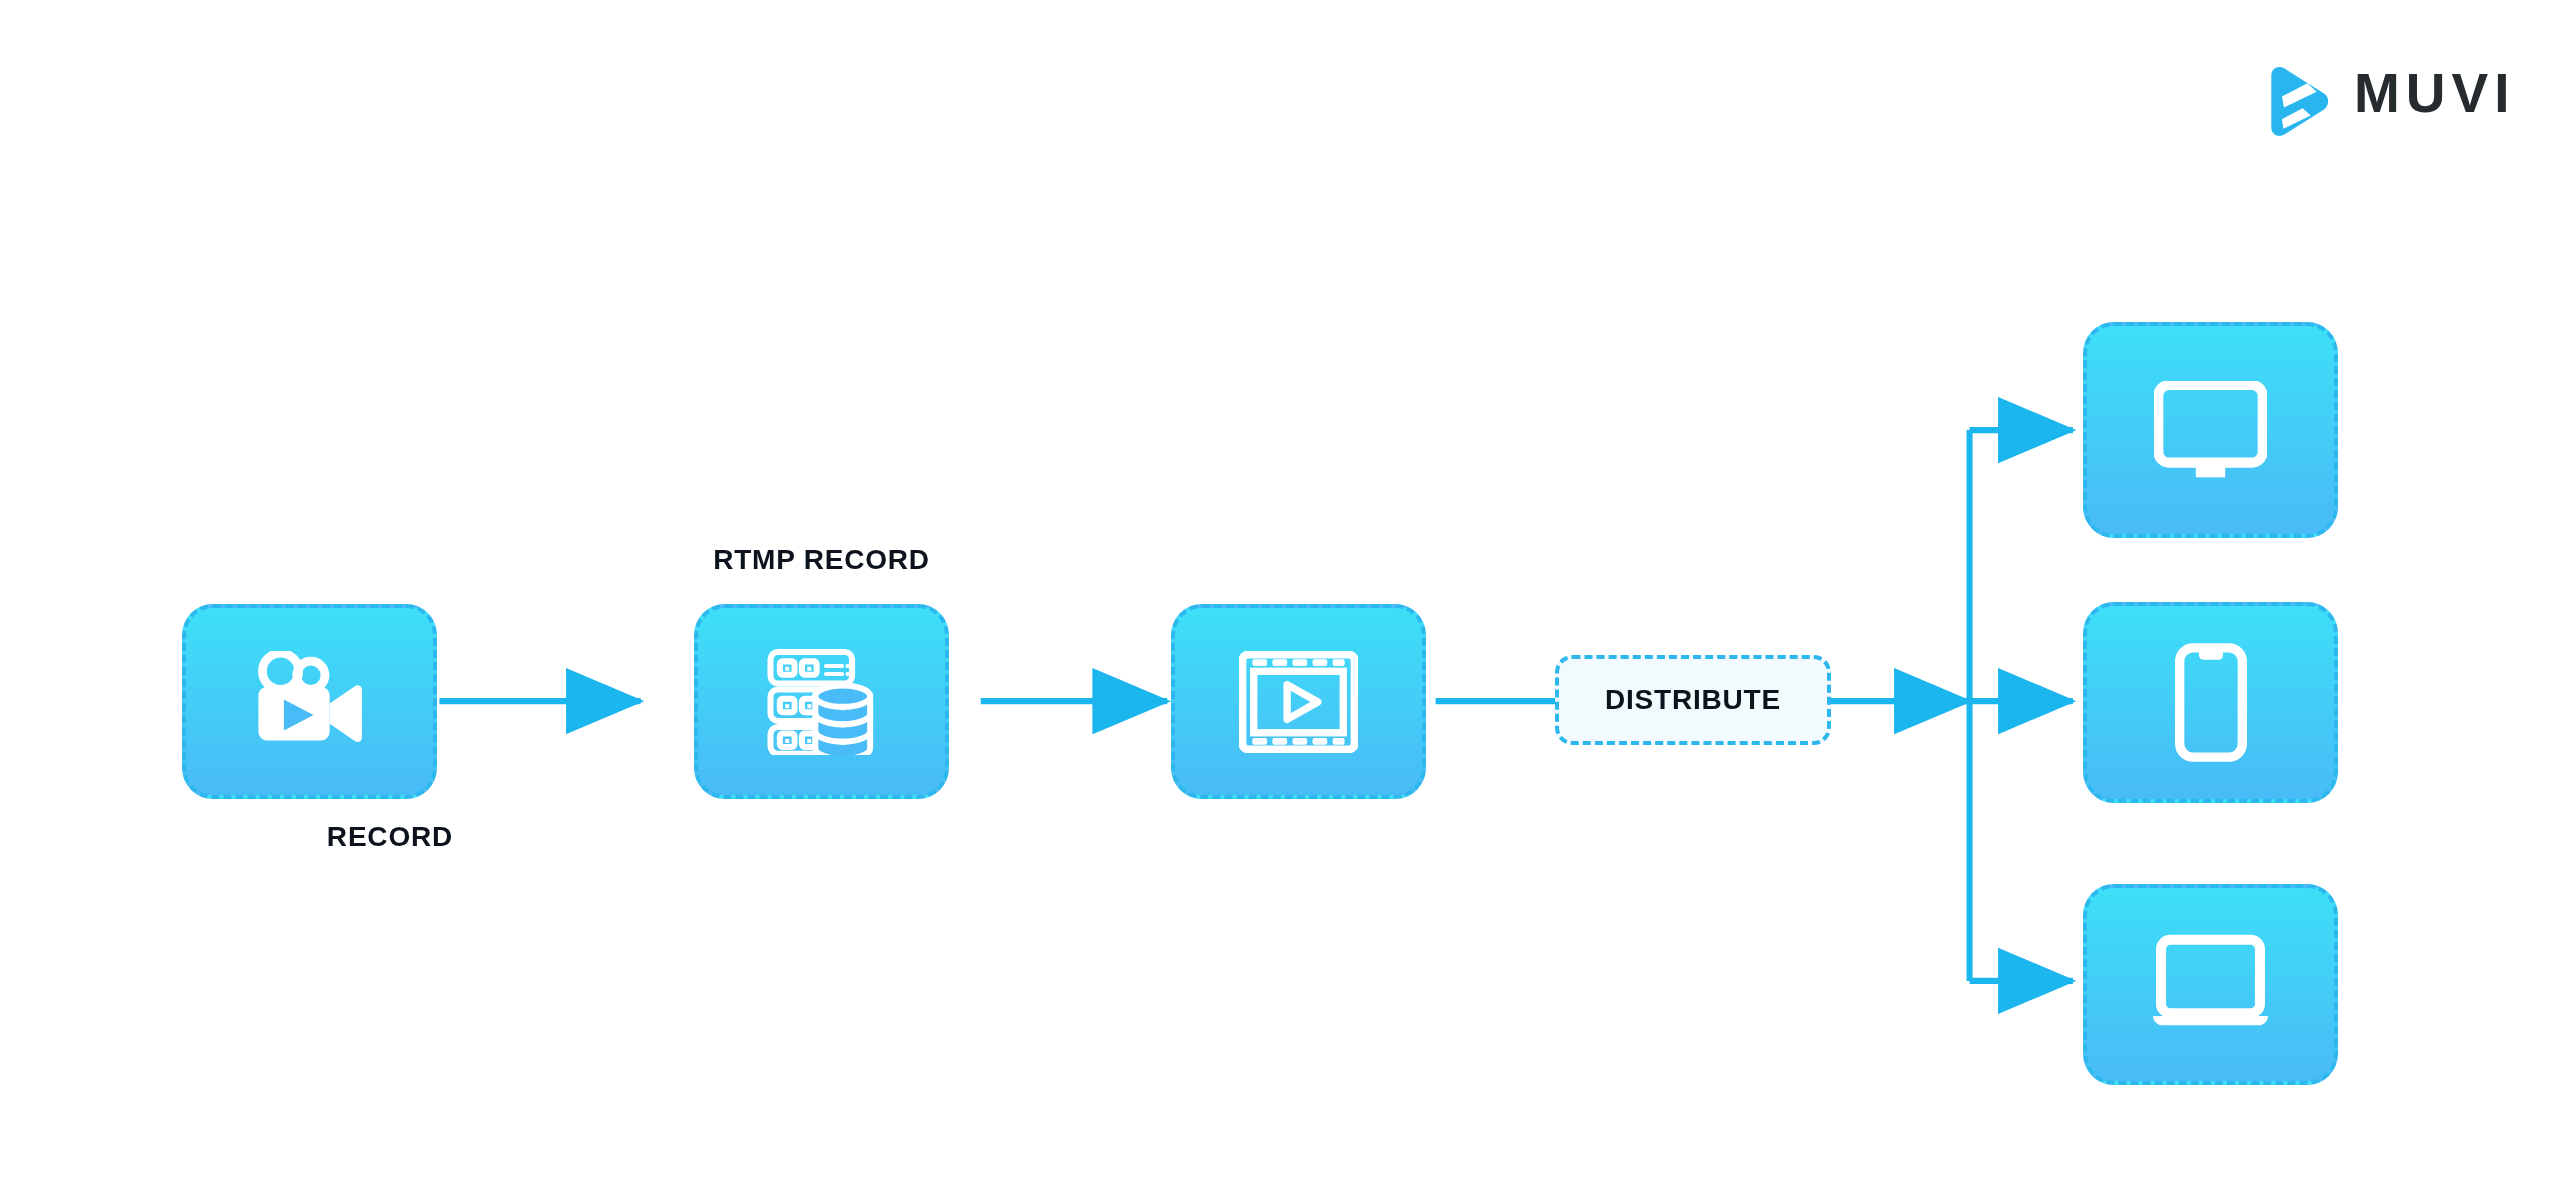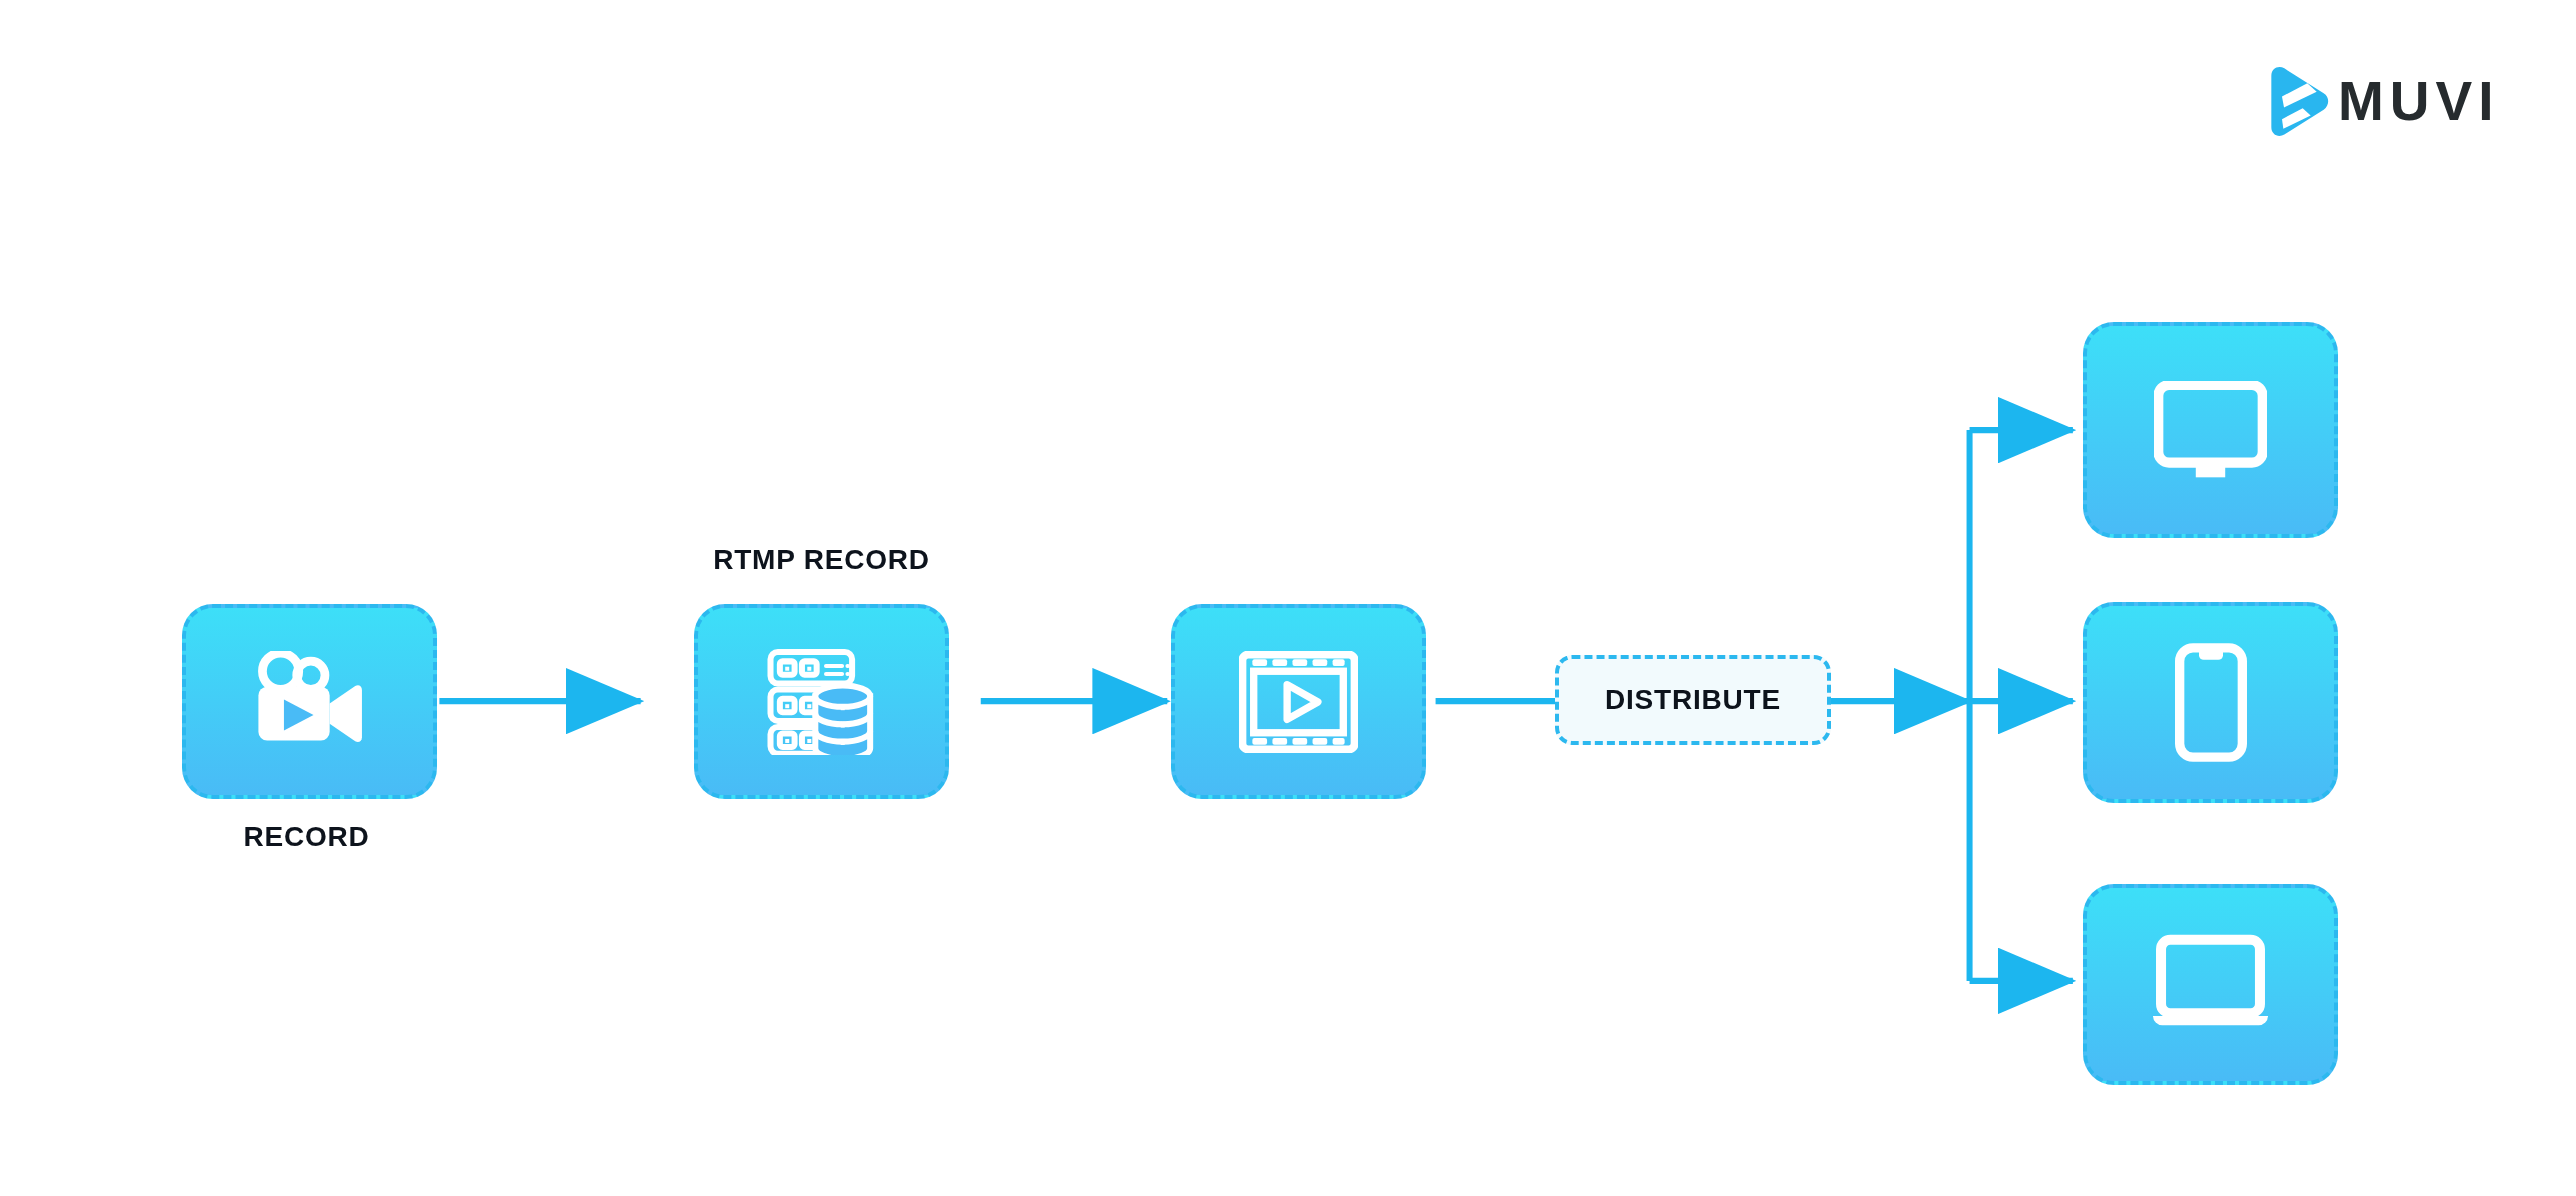--- a/index.html
+++ b/index.html
@@ -19,22 +19,22 @@
     height: 1197px;
     background: #ffffff;
   }
 
   
   #logo {
     position: absolute;
     left: 2266px;
     top: 66px;
     display: flex;
-    align-items: center;
-    gap: 8px;
+    align-items: flex-start;
+    gap: 24px;
   }
   #logo .mark { width: 64px; height: 71px; display: block; }
   #logo .wordmark {
     font-size: 55px;
     font-weight: 700;
     letter-spacing: 6px;
     color: #262b2e;
     line-height: 1;
     white-space: nowrap;
   }
@@ -129,21 +129,21 @@
 
   <div class="node" style="left:182px; top:604px; width:255px; height:195px;">
     <svg class="glyph" width="121" height="101" viewBox="0 0 180 150">
       <circle cx="47" cy="30" r="27" fill="none" stroke="#ffffff" stroke-width="13"></circle>
       <circle cx="92" cy="36" r="21" fill="none" stroke="#ffffff" stroke-width="13"></circle>
       <rect x="14" y="53" width="106" height="80" rx="13" fill="#ffffff"></rect>
       <path d="M120 78 L158 52 C163 49 168 52 168 58 L168 128 C168 134 163 137 158 134 L120 108 Z" fill="#ffffff"></path>
       <path d="M52 72 L96 95 L52 118 Z" fill="#49bbf6"></path>
     </svg>
   </div>
-  <div class="caption" style="left:152px; top:817px; width:309px;">RECORD</div>
+  <div class="caption" style="left:144px; top:817px; width:309px;text-align:right;">RECORD</div>
 
   <div class="caption" style="left:667px; top:540px; width:309px;">RTMP RECORD</div>
   <div class="node" style="left:694px; top:604px; width:255px; height:195px;">
     <svg class="glyph" width="114" height="107" viewBox="0 0 170 160">
       <g fill="none" stroke="#ffffff" stroke-width="9">
         <rect x="8" y="6" width="122" height="47" rx="11"></rect>
         <rect x="22" y="20" width="22" height="20" rx="4"></rect>
         <rect x="55" y="20" width="22" height="20" rx="4"></rect>
         <rect x="8" y="62" width="122" height="47" rx="11"></rect>
         <rect x="22" y="76" width="22" height="20" rx="4"></rect>

